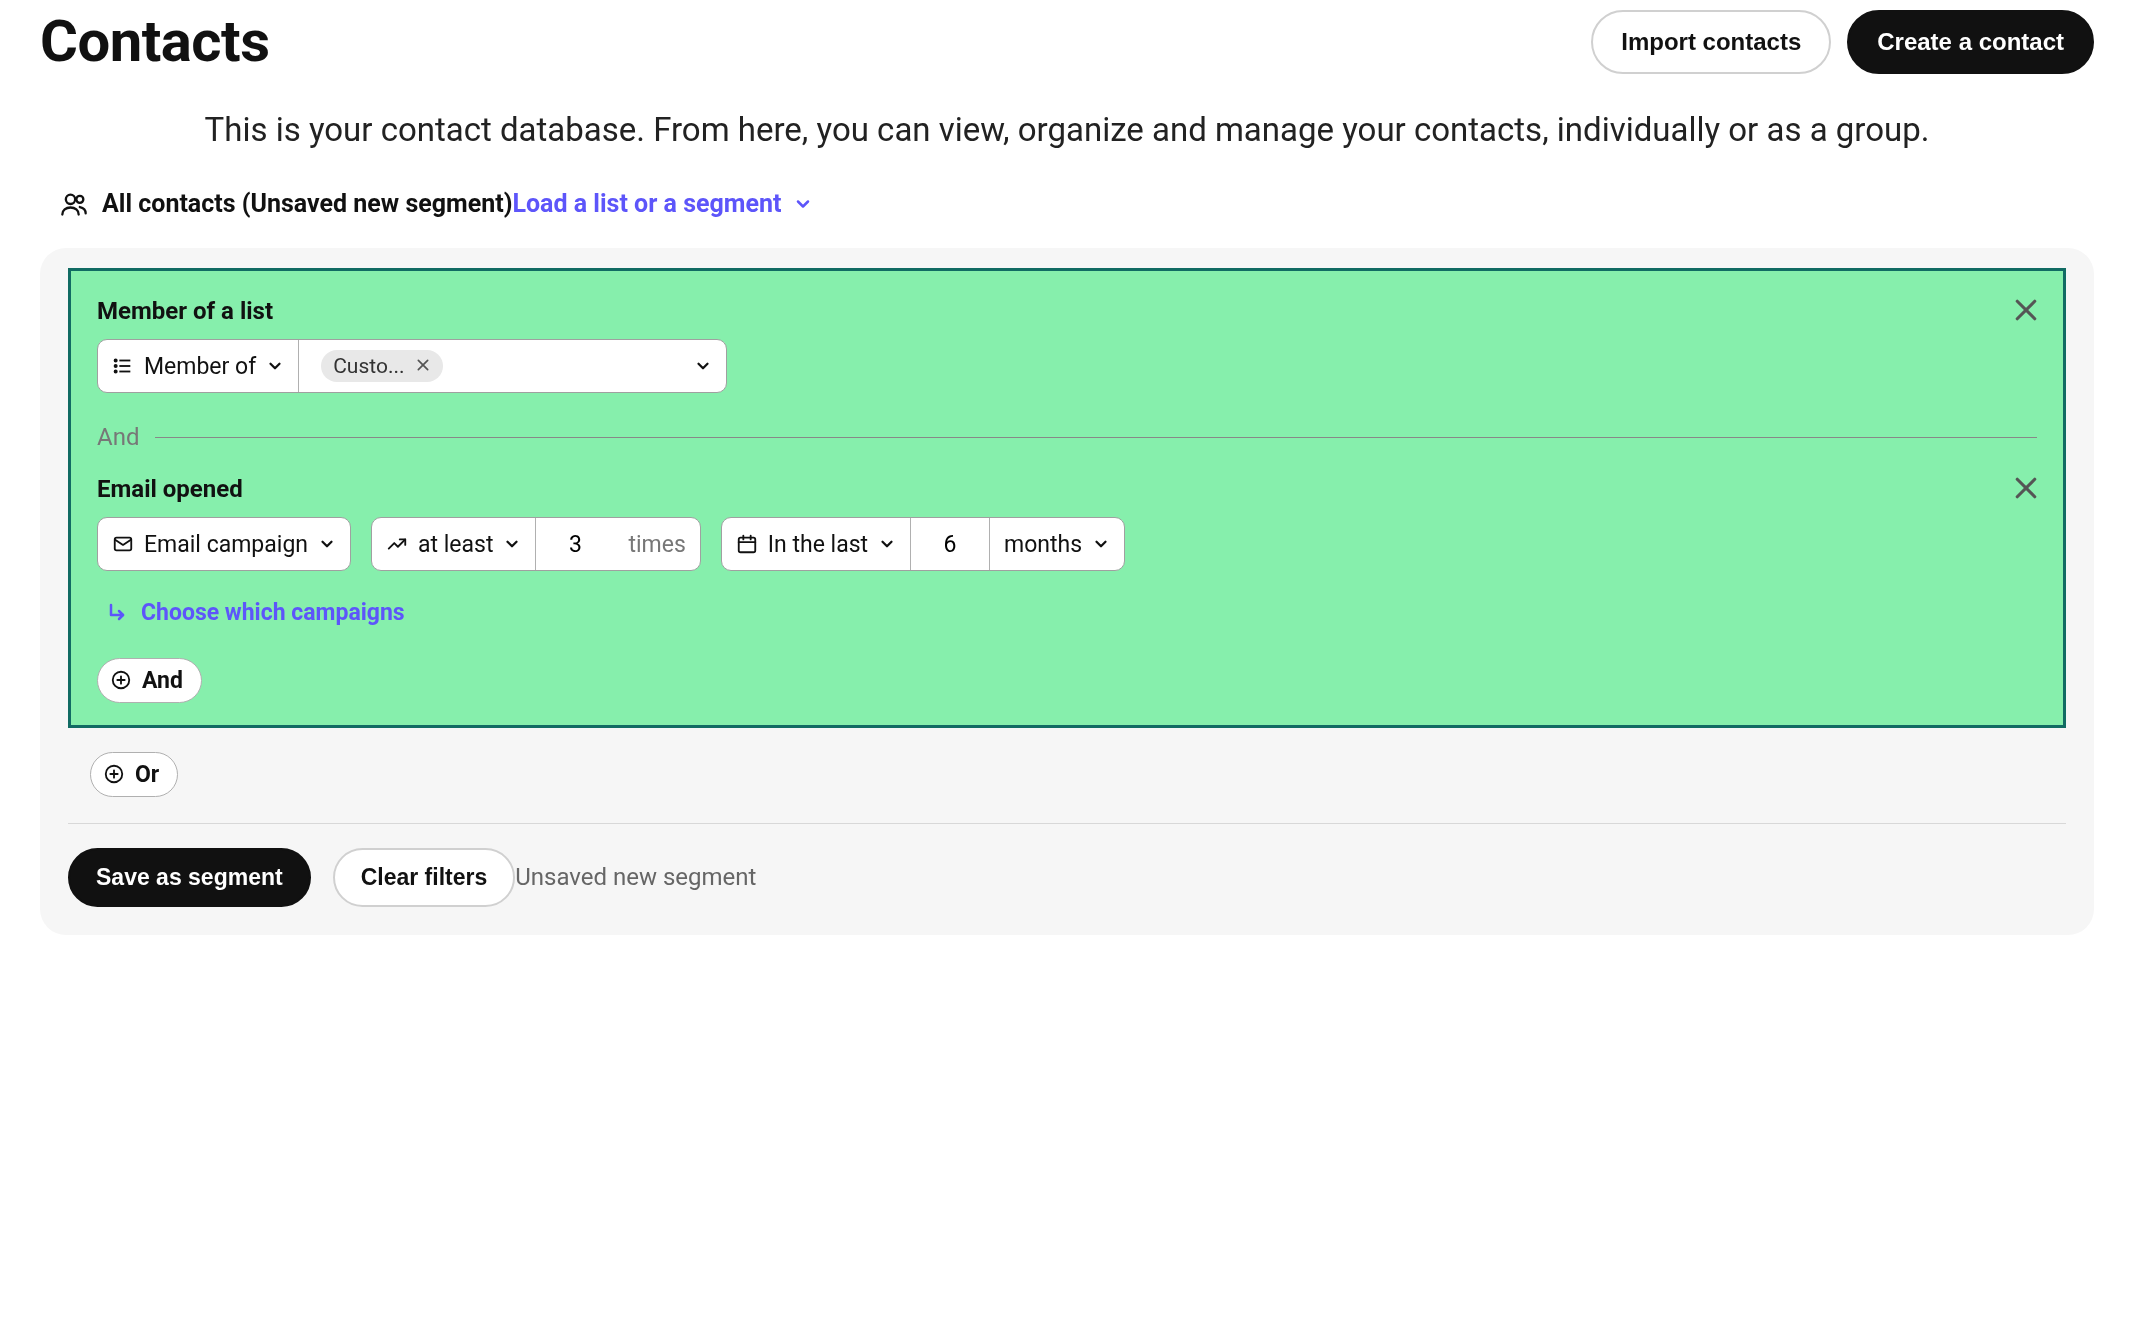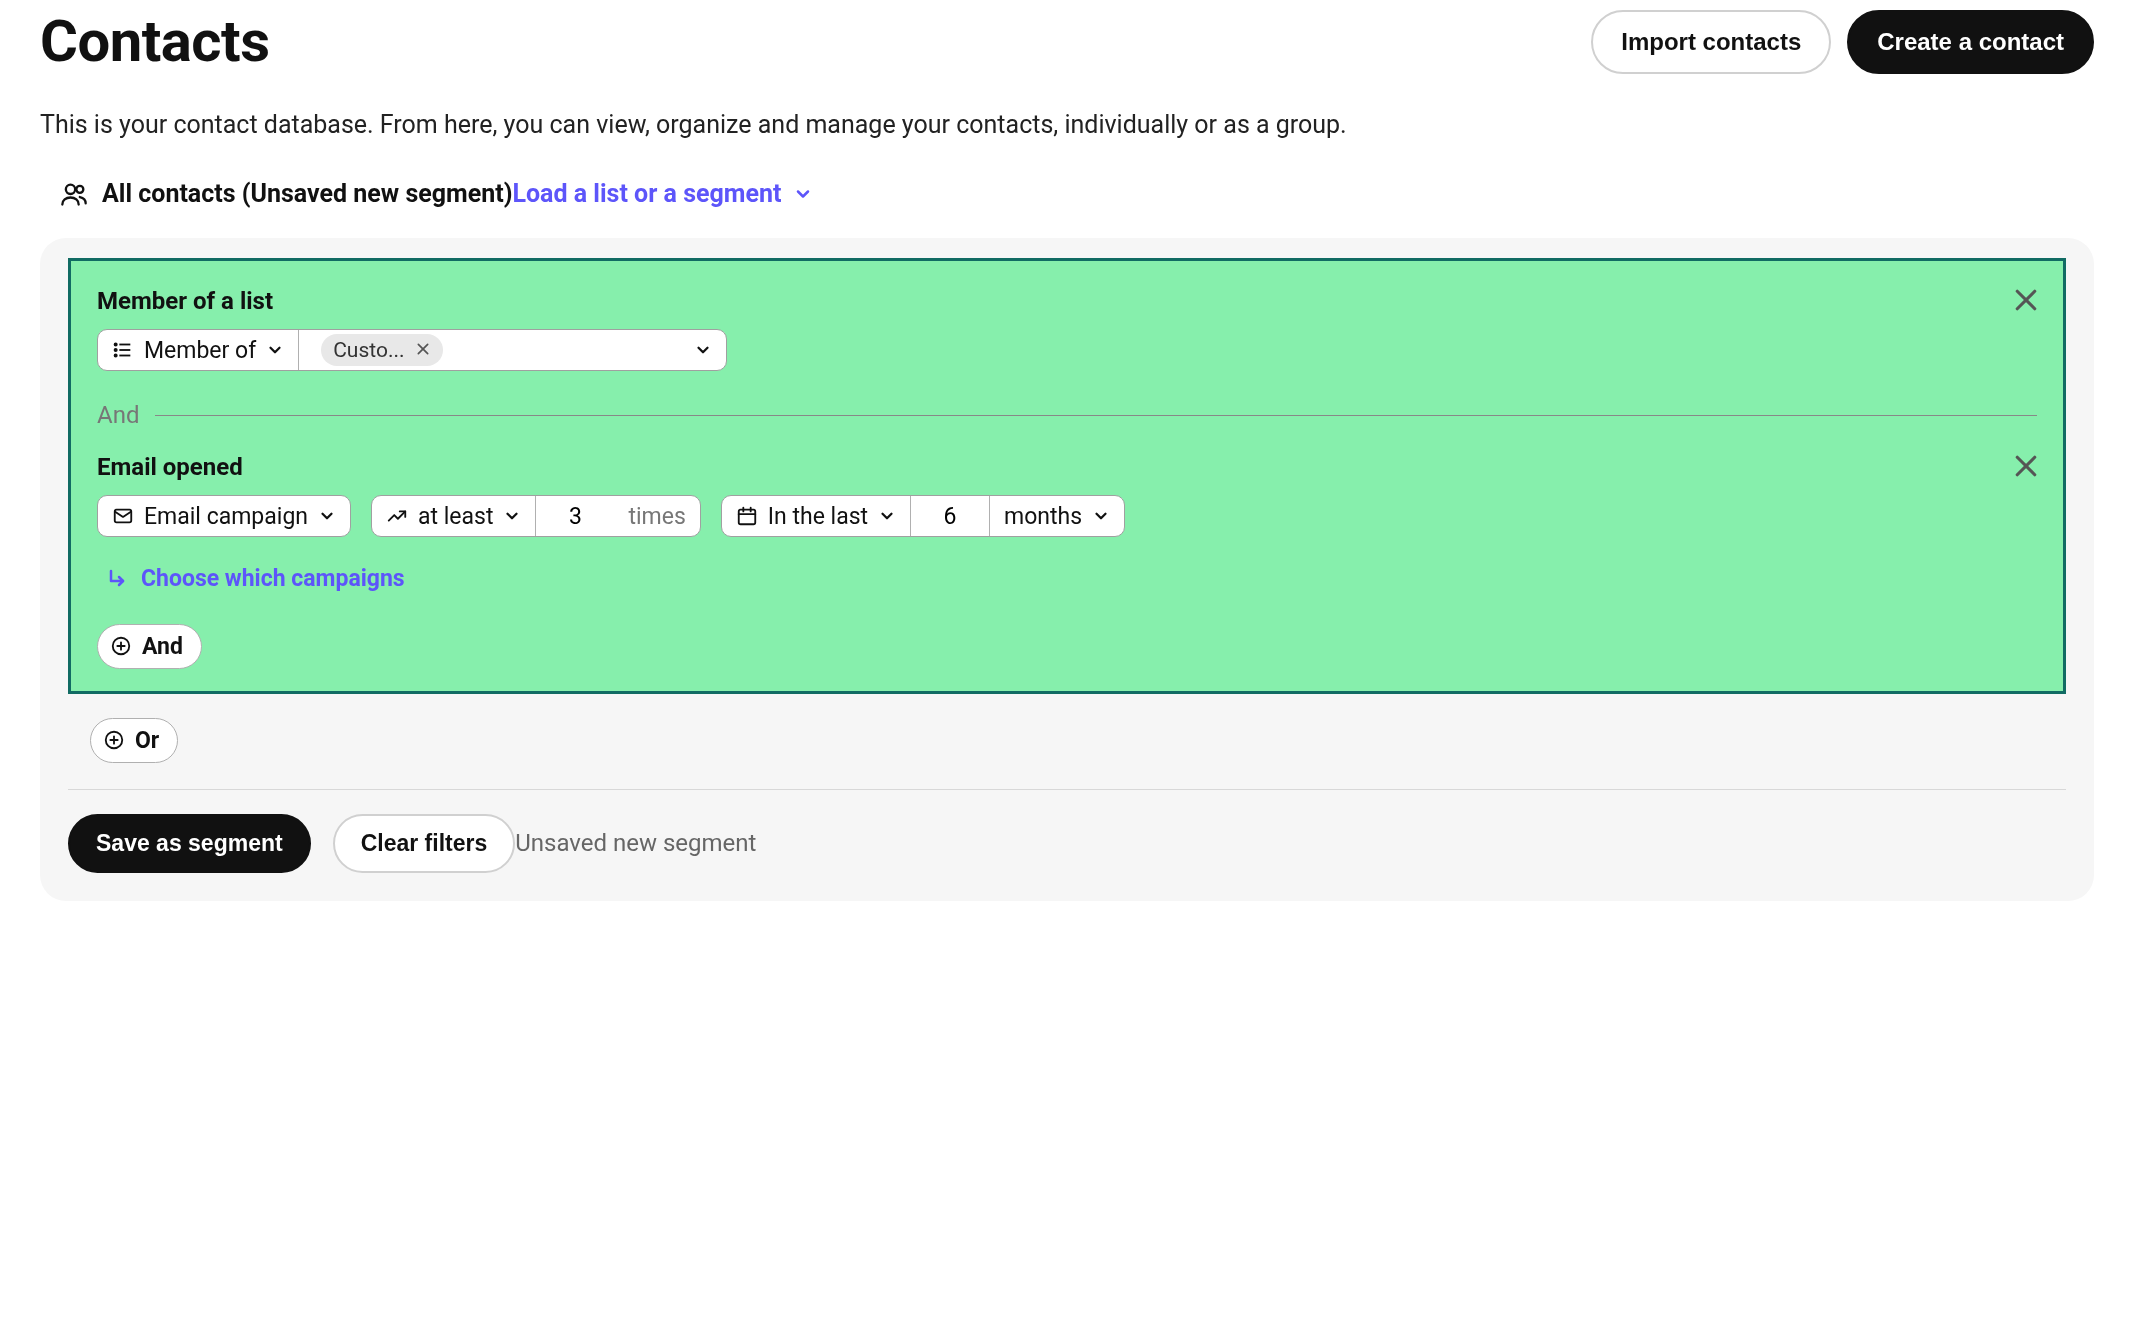--- a/index.html
+++ b/index.html
@@ -50,24 +50,25 @@
     background: #fff;
     border-color: #d0d0d0;
     color: #111;
   }
   .btn-primary {
     background: #111;
     color: #fff;
     border-color: #111;
   }
   .page-subtitle {
-    font-size: 25px;
+    font-size: 33px;
     color: #222;
     margin: 16px 0 40px 0;
     font-weight: 400;
+    text-align: center;
   }
 
   
   .segment-bar {
     display: flex;
     align-items: center;
     padding-left: 20px;
     margin-bottom: 30px;
   }
   .segment-current {
@@ -117,21 +118,21 @@
     display: flex;
     align-items: center;
     gap: 20px;
   }
   .pill-input {
     display: inline-flex;
     align-items: center;
     border: 1.5px solid #a0a0a0;
     border-radius: 10px;
     background: #fff;
-    height: 42px;
+    height: 54px;
     font-size: 23px;
   }
   .pill-input .seg {
     display: inline-flex;
     align-items: center;
     padding: 0 14px;
     gap: 10px;
     height: 100%;
   }
   .pill-input .seg.sep-left { border-left: 1.5px solid #b0b0b0; }

